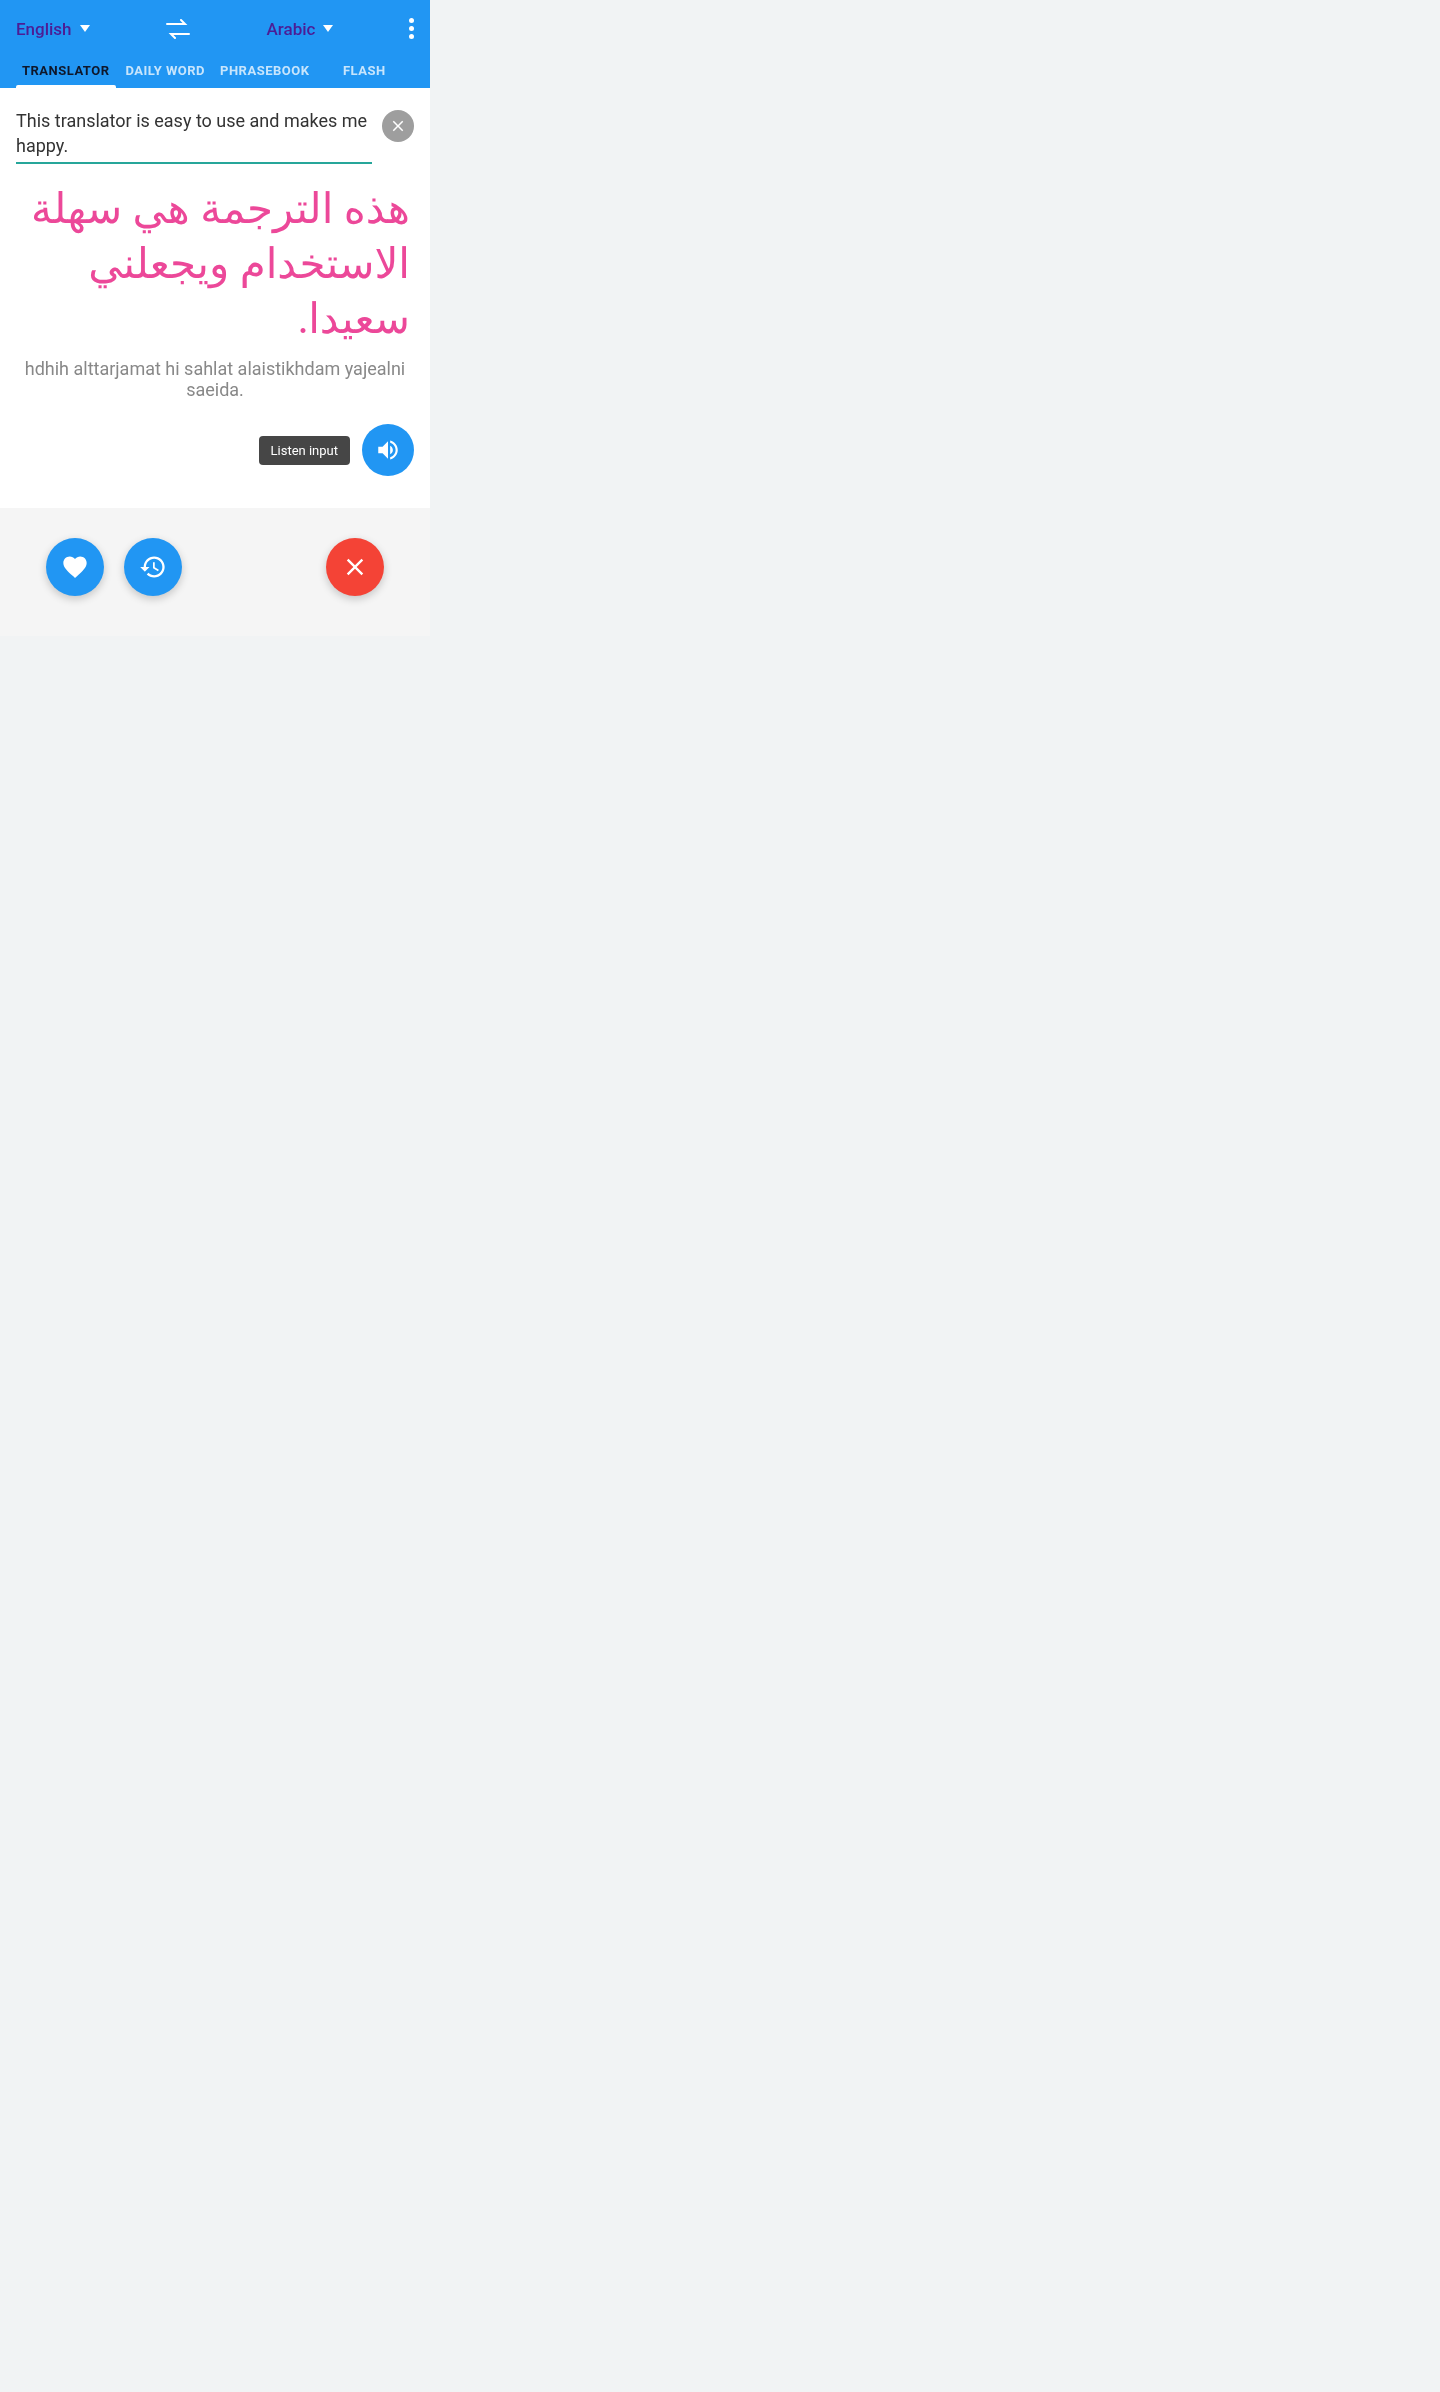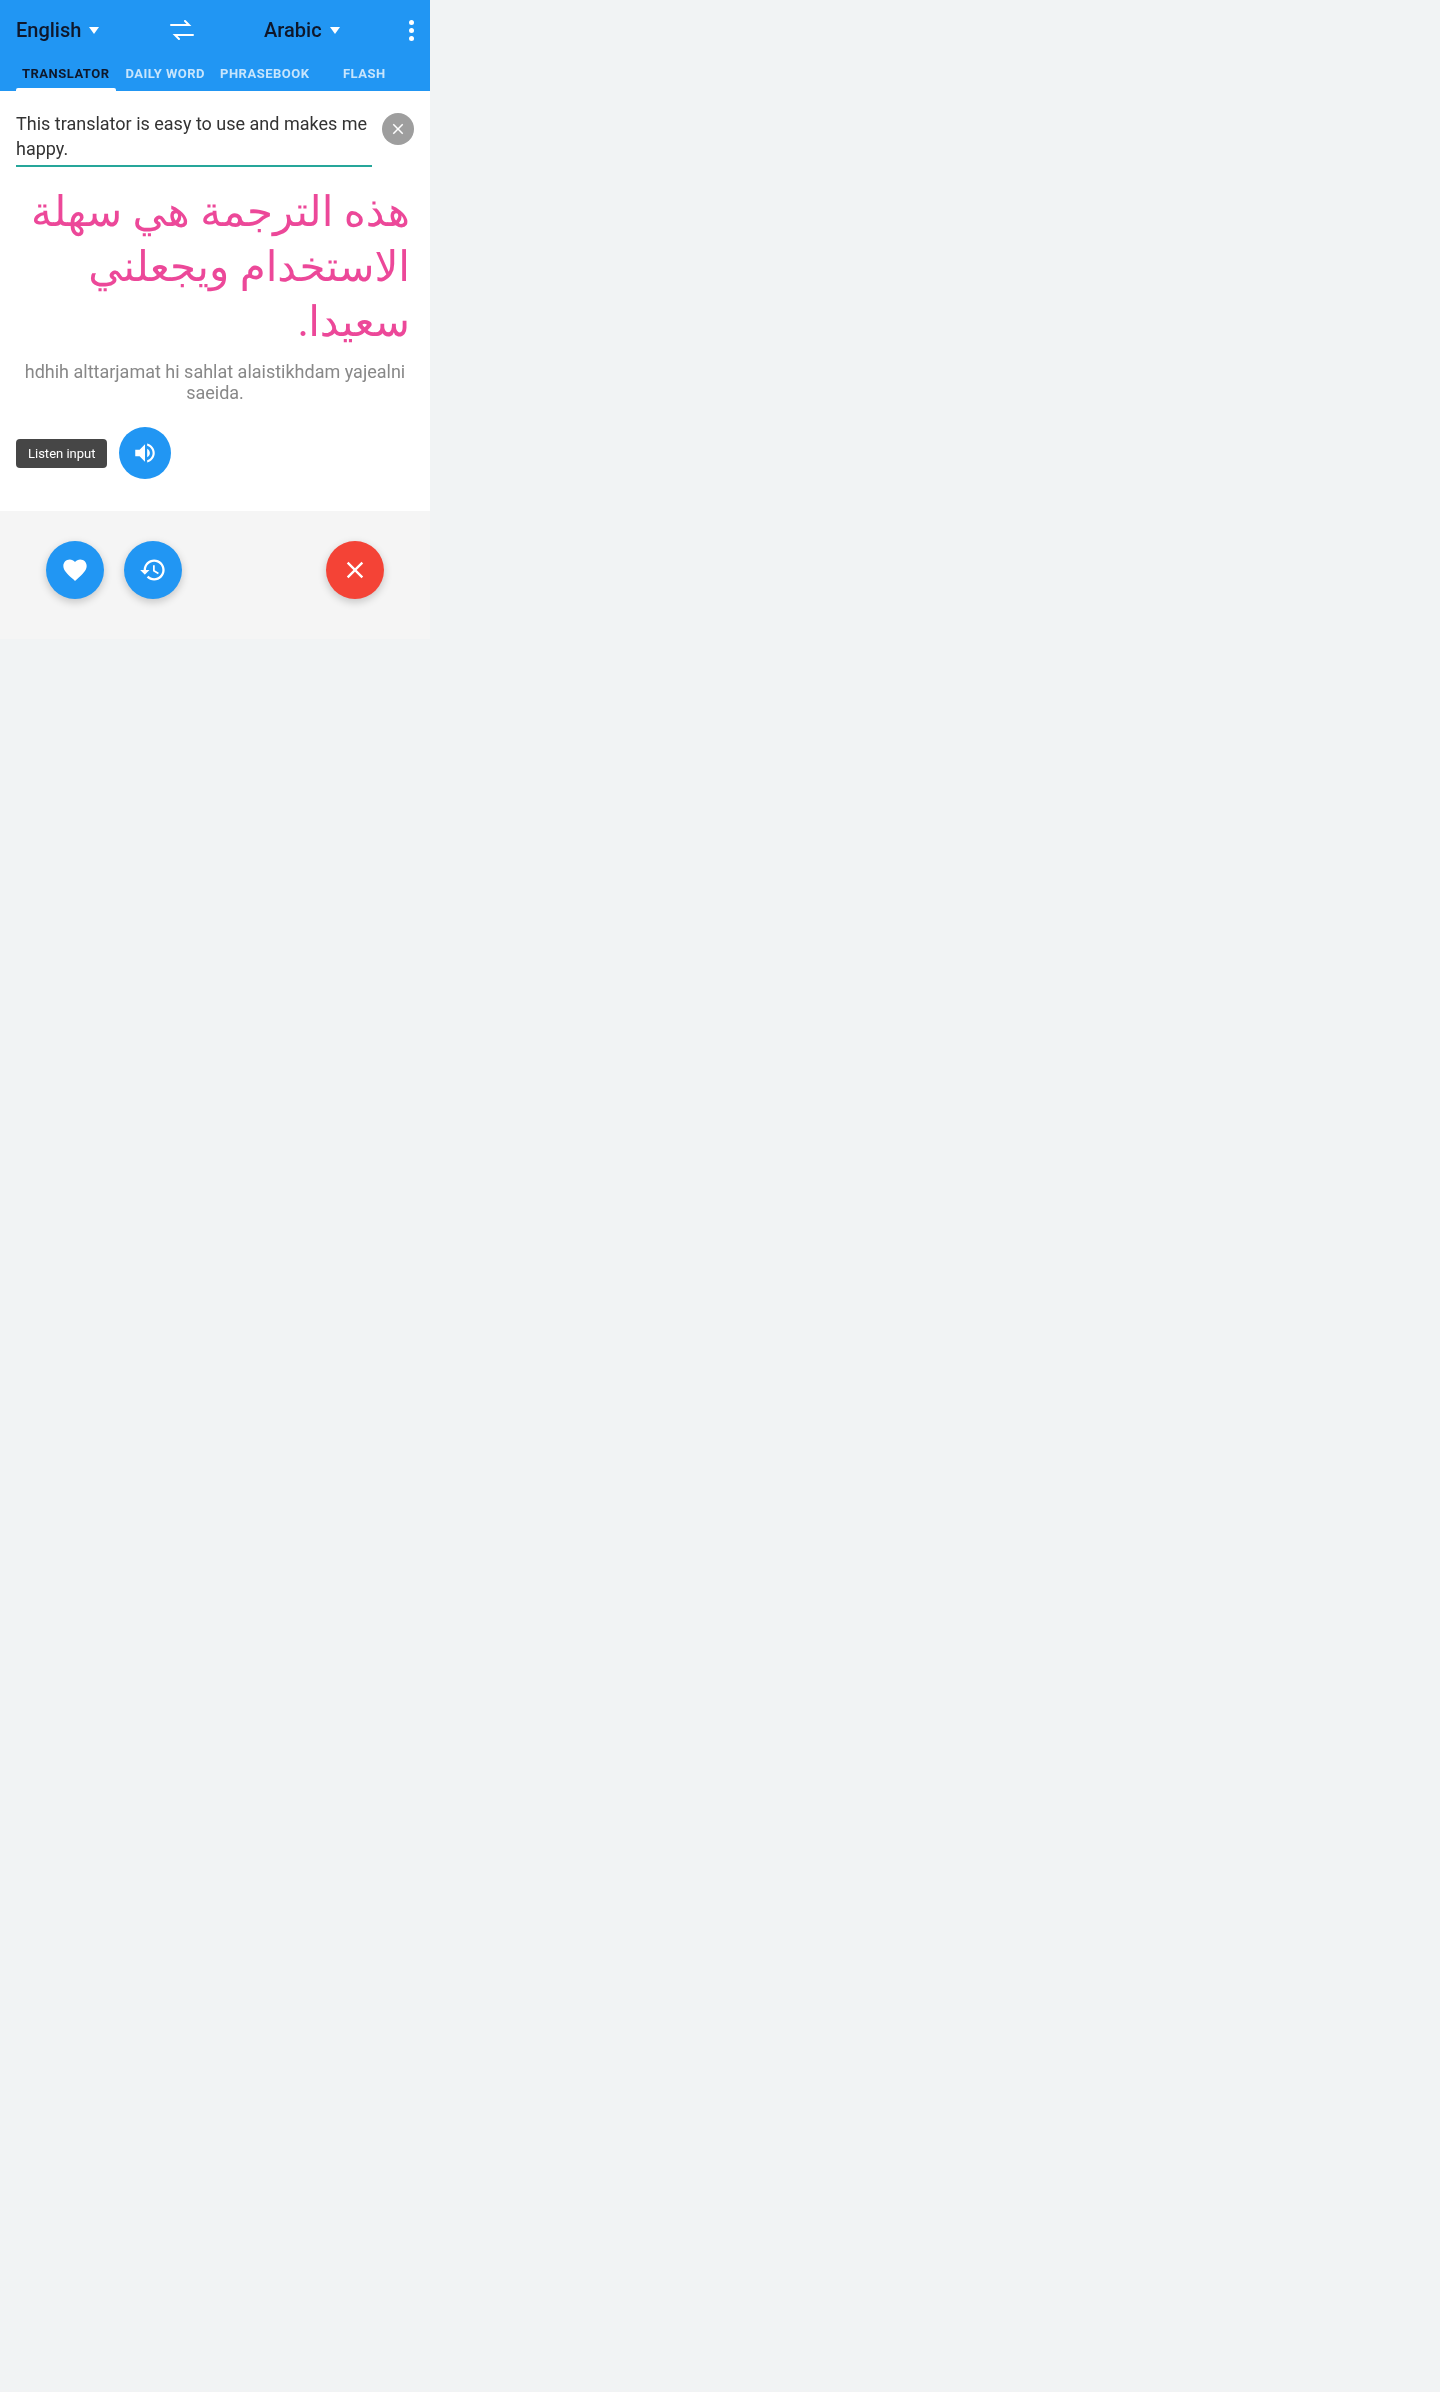--- a/index.html
+++ b/index.html
@@ -19,22 +19,22 @@
     .header-top {
       display: flex;
       align-items: center;
       justify-content: space-between;
       padding-bottom: 12px;
     }
     .lang-selector {
       display: flex;
       align-items: center;
       gap: 6px;
-      color: #0f172a;
-      font-size: 20px;
+      color: #4c1d95;
+      font-size: 17px;
       font-weight: 500;
       cursor: pointer;
     }
     .lang-selector .dropdown-arrow {
       width: 0; height: 0;
       border-left: 5px solid transparent;
       border-right: 5px solid transparent;
       border-top: 7px solid white;
       display: inline-block;
       margin-left: 2px;
@@ -169,20 +169,21 @@
       color: #888;
       text-align: center;
       margin-bottom: 24px;
       padding: 0 8px;
     }
 
     
     .action-row {
       display: flex;
       align-items: center;
+      justify-content: flex-end;
       gap: 12px;
       margin-bottom: 16px;
     }
     .action-tooltip {
       background: rgba(50,50,50,0.9);
       color: white;
       font-size: 13px;
       padding: 7px 12px;
       border-radius: 4px;
       white-space: nowrap;

